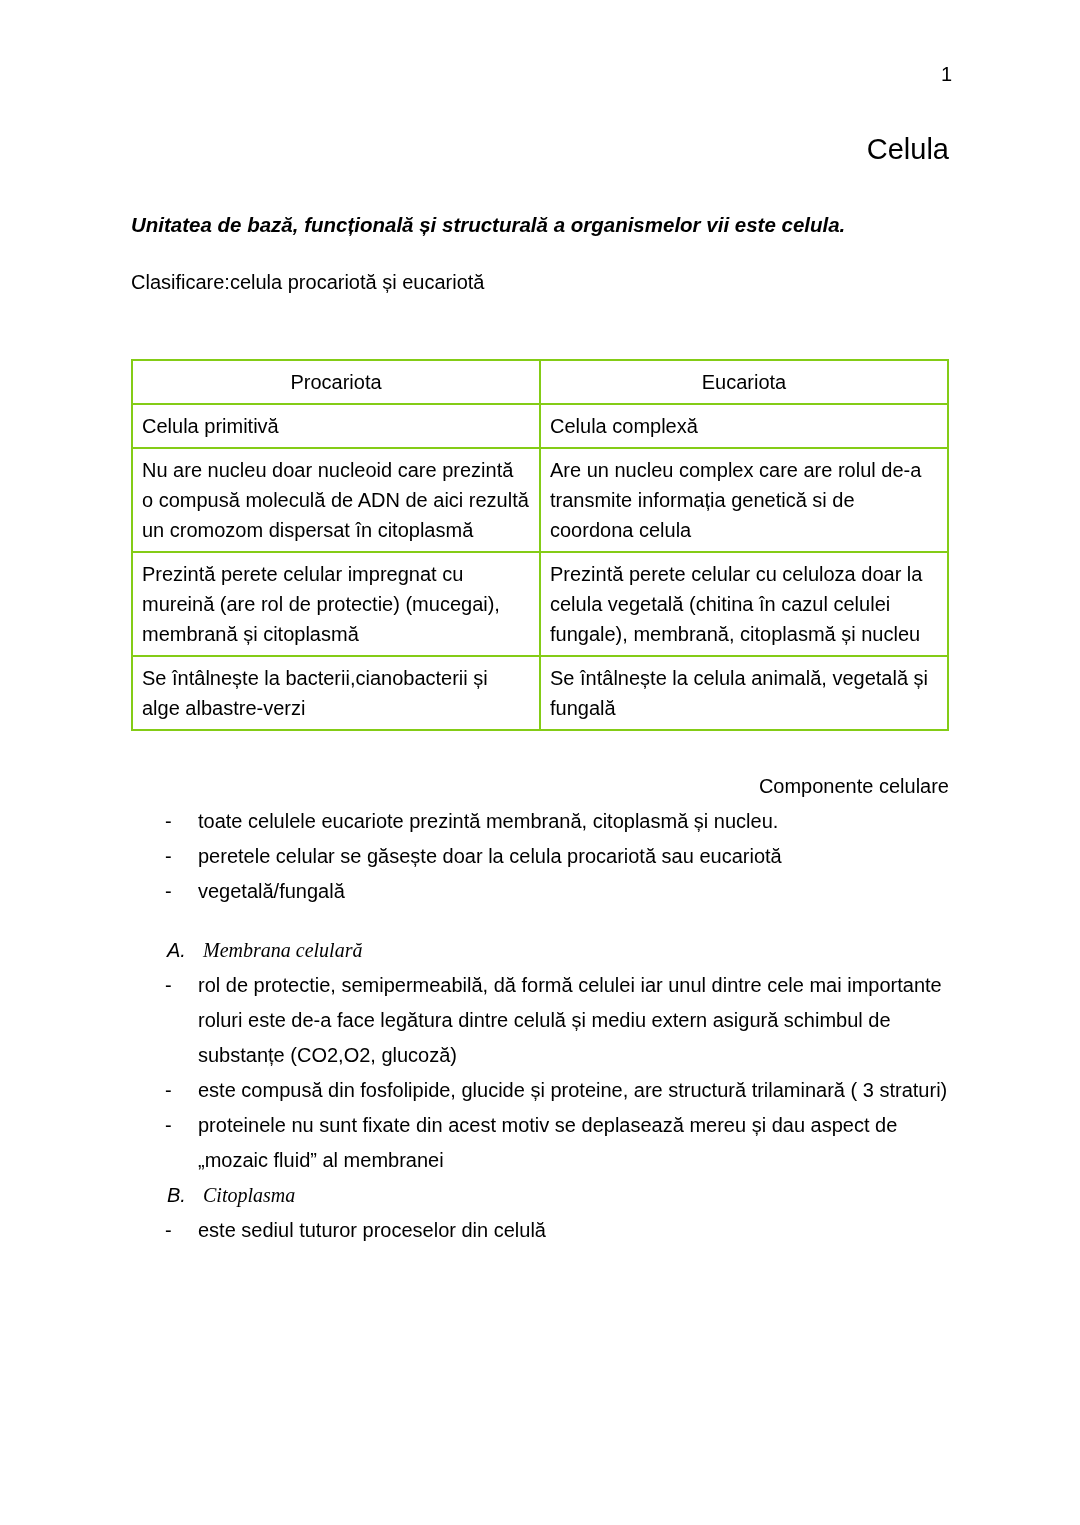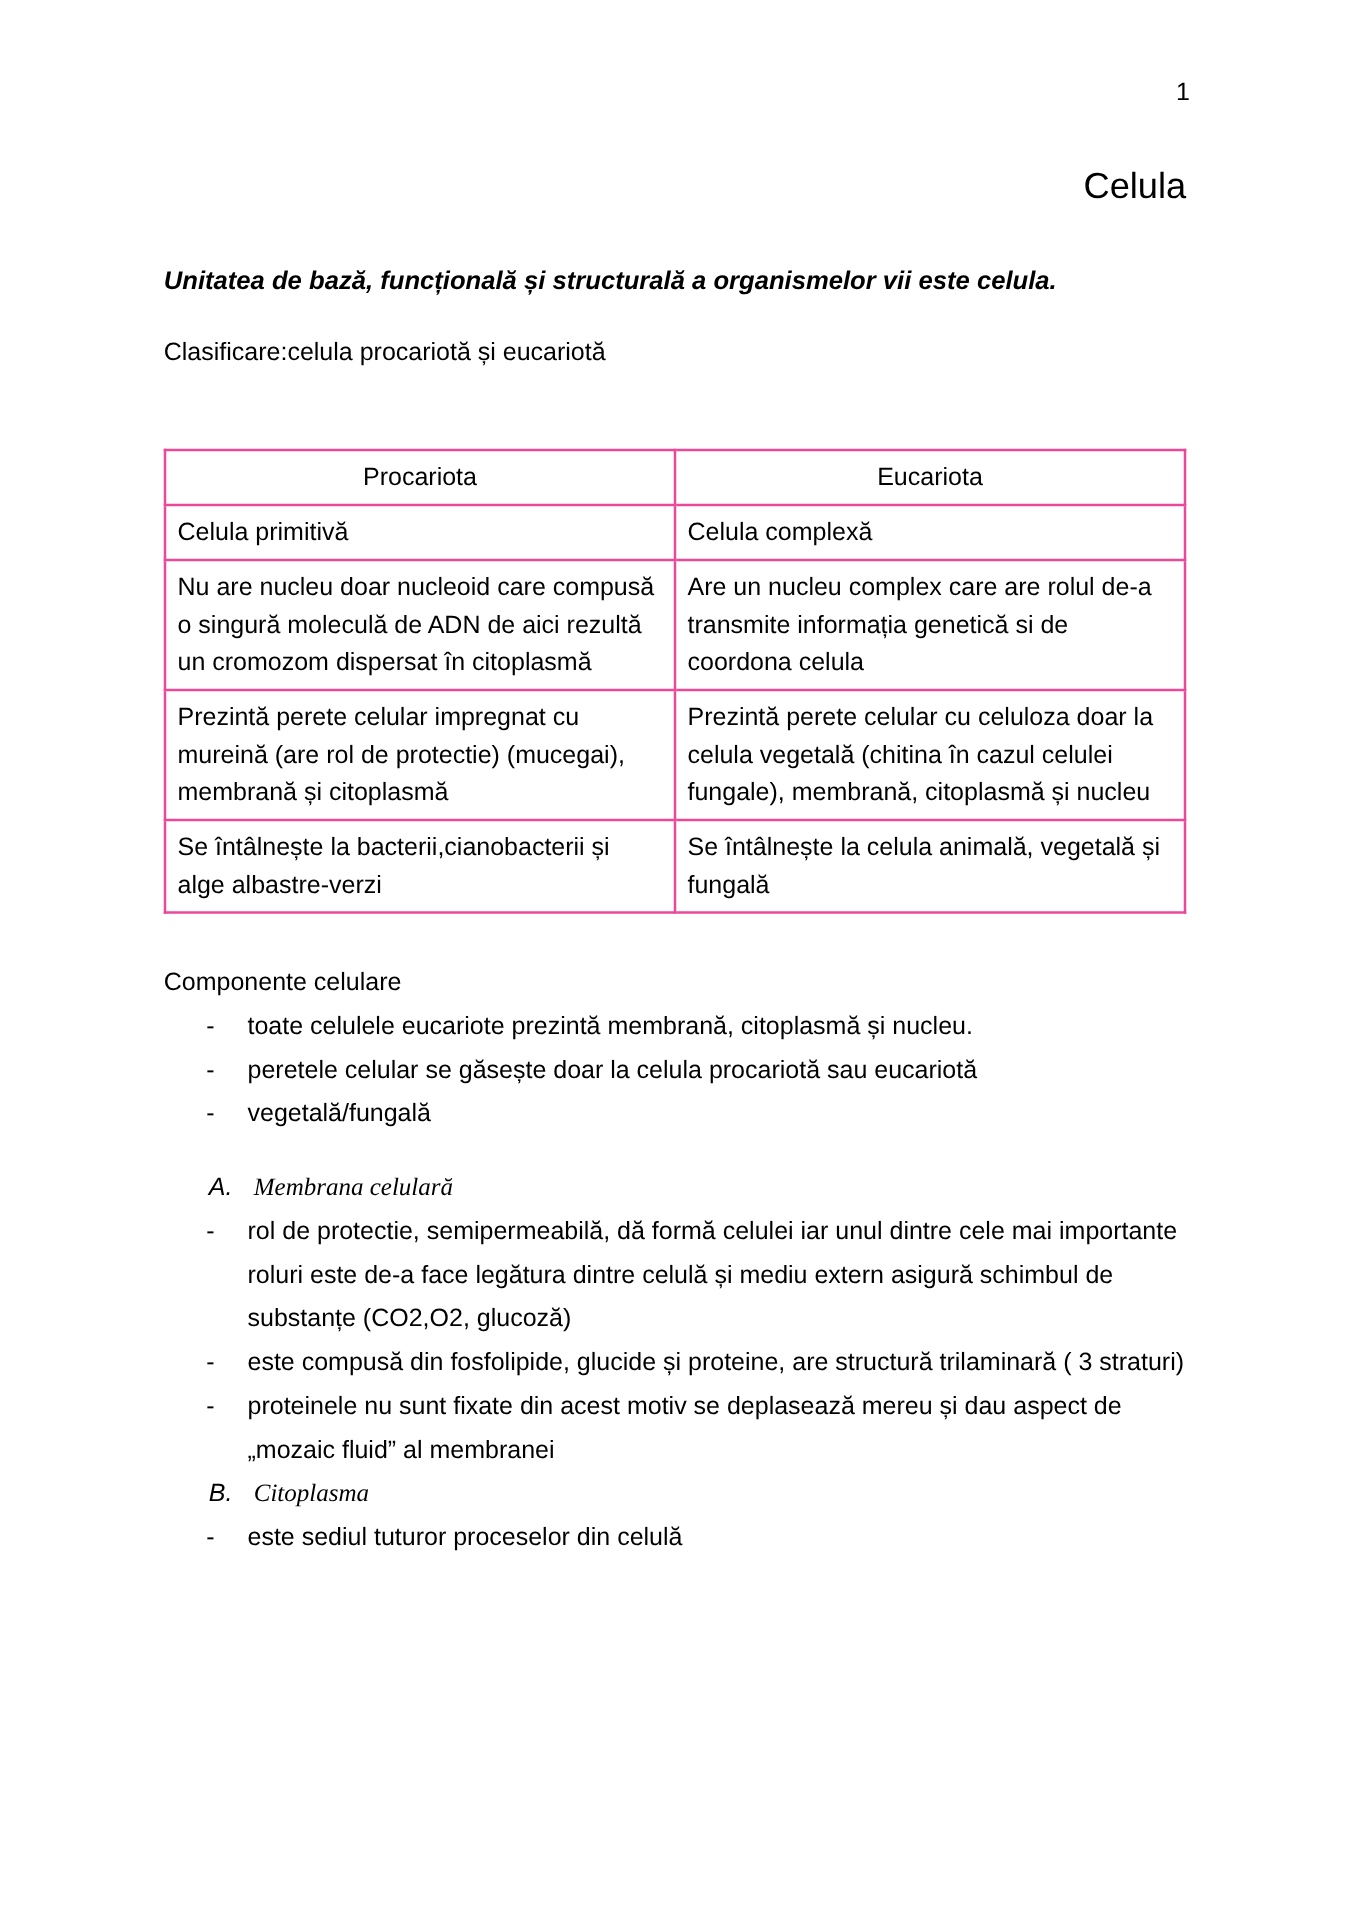--- a/index.html
+++ b/index.html
@@ -42,36 +42,37 @@
     font-size: 20px;
     line-height: 35px;
   }
   table.compare {
     margin-top: 59px;
     width: 818px;
     border-collapse: collapse;
     table-layout: fixed;
   }
   table.compare th, table.compare td {
-    border: 2px solid #ec4899;
+    border: 2px solid #84cc16;
     width: 50%;
     font-size: 20px;
     line-height: 30px;
     padding: 6px 9px;
     vertical-align: top;
     text-align: left;
     font-weight: normal;
   }
   table.compare th {
     text-align: center;
   }
   .components-heading {
     margin: 38px 0 0 0;
     font-size: 20px;
     line-height: 35px;
+    text-align: right;
   }
   .dash-item {
     display: flex;
     font-size: 20px;
     line-height: 35px;
   }
   .dash-marker {
     flex: 0 0 33px;
     margin-left: 34px;
   }
@@ -108,21 +109,21 @@
         <th>Procariota</th>
         <th>Eucariota</th>
       </tr>
     </thead>
     <tbody>
       <tr>
         <td>Celula primitivă</td>
         <td>Celula complexă</td>
       </tr>
       <tr>
-        <td>Nu are nucleu doar nucleoid care compusă o singură moleculă de ADN de aici rezultă un cromozom dispersat în citoplasmă</td>
+        <td>Nu are nucleu doar nucleoid care prezintă o compusă moleculă de ADN de aici rezultă un cromozom dispersat în citoplasmă</td>
         <td>Are un nucleu complex care are rolul de-a transmite informația genetică si de coordona celula</td>
       </tr>
       <tr>
         <td>Prezintă perete celular impregnat cu mureină (are rol de protectie) (mucegai), membrană și citoplasmă</td>
         <td>Prezintă perete celular cu celuloza doar la celula vegetală (chitina în cazul celulei fungale), membrană, citoplasmă și nucleu</td>
       </tr>
       <tr>
         <td>Se întâlnește la bacterii,cianobacterii și alge albastre-verzi</td>
         <td>Se întâlnește la celula animală, vegetală și fungală</td>
       </tr>

